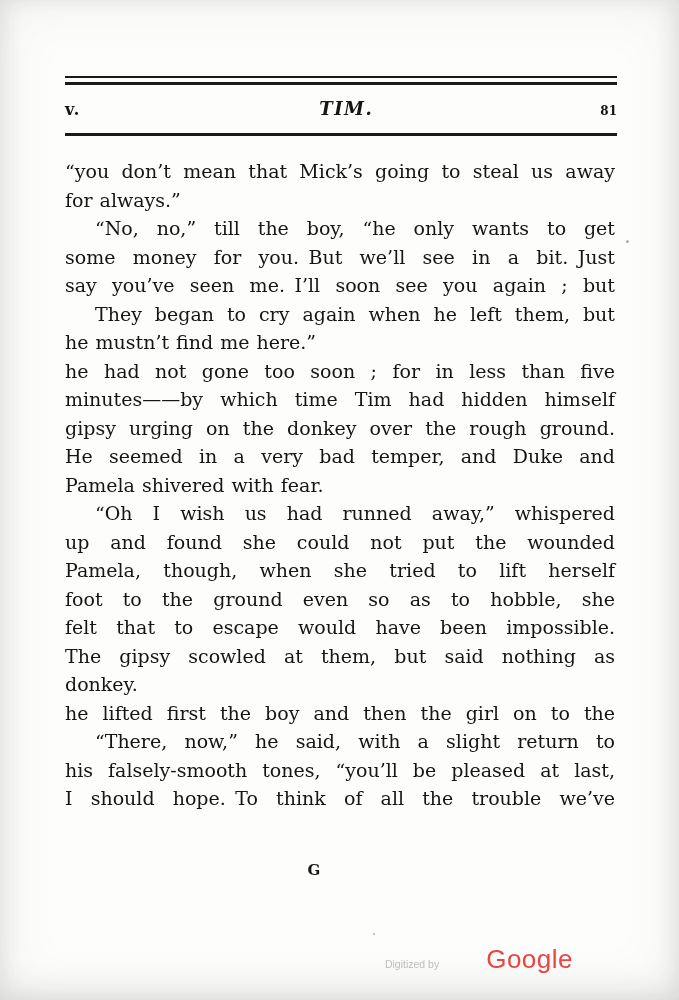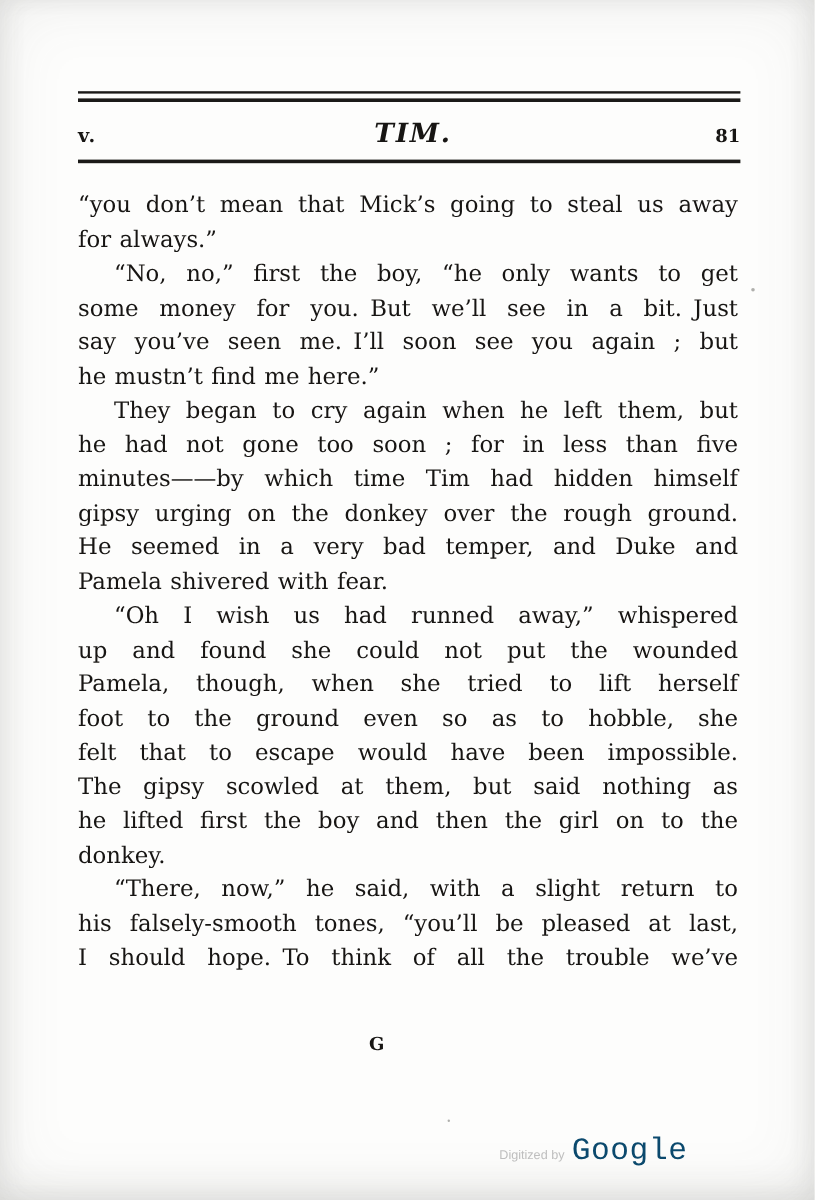--- a/index.html
+++ b/index.html
@@ -47,28 +47,28 @@
     height: 26px;
   }
   .chapter-number {
     font-weight: bold;
     font-size: 16px;
     letter-spacing: 1px;
   }
   .running-title {
     font-style: italic;
     font-weight: bold;
-    font-size: 22px;
+    font-size: 18px;
     letter-spacing: 1.5px;
     
     transform: translateX(6px);
   }
   .page-number {
     font-weight: bold;
-    font-size: 15px;
+    font-size: 12px;
   }
   .rule-single {
     margin-top: 9px;
     border-top: 3px solid #1b1a18;
   }
   .text-block {
     position: absolute;
     left: 65px;
     width: 550px;
     top: 157px;
@@ -107,24 +107,25 @@
     align-items: baseline;
     gap: 6px;
     user-select: none;
   }
   .watermark-prefix {
     font-family: "Liberation Sans", sans-serif;
     font-size: 10.5px;
     color: #c0c0c0;
   }
   .google-logo {
-    font-family: Liberation Mono, monospace;
+    font-family: Liberation Sans, sans-serif;
     font-size: 26px;
-    color: #0c4a6e;
+    color: #ef4444;
     letter-spacing: 0.5px;
+    margin-left: 41px;
   }
   .speck {
     position: absolute;
     background: #6f6f6a;
     border-radius: 50%;
     opacity: 0.55;
   }
   .speck-right { left: 626px; top: 240px; width: 3px; height: 3px; }
   .speck-bottom { left: 373px; top: 933px; width: 2px; height: 2px; }
 </style>
@@ -139,38 +140,38 @@
       <span class="chapter-number">v.</span>
       <span class="running-title">TIM.</span>
       <span class="page-number">81</span>
     </div>
     <div class="rule-single"></div>
   </div>
 
   <div class="text-block" id="text-block">
       <div class="line">“you don’t mean that Mick’s going to steal us away</div>
       <div class="line last">for always.”</div>
-      <div class="line indent">“No, no,” first the boy, “he only wants to get</div>
+      <div class="line indent">“No, no,” till the boy, “he only wants to get</div>
       <div class="line">some money for you. But we’ll see in a bit. Just</div>
       <div class="line">say you’ve seen me. I’ll soon see you again ; but</div>
+      <div class="line indent">They began to cry again when he left them, but</div>
       <div class="line last">he mustn’t find me here.”</div>
-      <div class="line indent">They began to cry again when he left them, but</div>
       <div class="line">he had not gone too soon ; for in less than five</div>
       <div class="line">minutes——by which time Tim had hidden himself</div>
       <div class="line">gipsy urging on the donkey over the rough ground.</div>
       <div class="line">He seemed in a very bad temper, and Duke and</div>
       <div class="line last">Pamela shivered with fear.</div>
       <div class="line indent">“Oh I wish us had runned away,” whispered</div>
       <div class="line">up and found she could not put the wounded</div>
       <div class="line">Pamela, though, when she tried to lift herself</div>
       <div class="line">foot to the ground even so as to hobble, she</div>
       <div class="line">felt that to escape would have been impossible.</div>
       <div class="line">The gipsy scowled at them, but said nothing as</div>
+      <div class="line last">donkey.</div>
       <div class="line">he lifted first the boy and then the girl on to the</div>
-      <div class="line last">donkey.</div>
       <div class="line indent">“There, now,” he said, with a slight return to</div>
       <div class="line">his falsely-smooth tones, “you’ll be pleased at last,</div>
       <div class="line">I should hope. To think of all the trouble we’ve</div>
     </div>
 
   <div class="signature">G</div>
 
   <div class="watermark">
     <span class="watermark-prefix">Digitized by</span>
     <span class="google-logo">Google</span>

